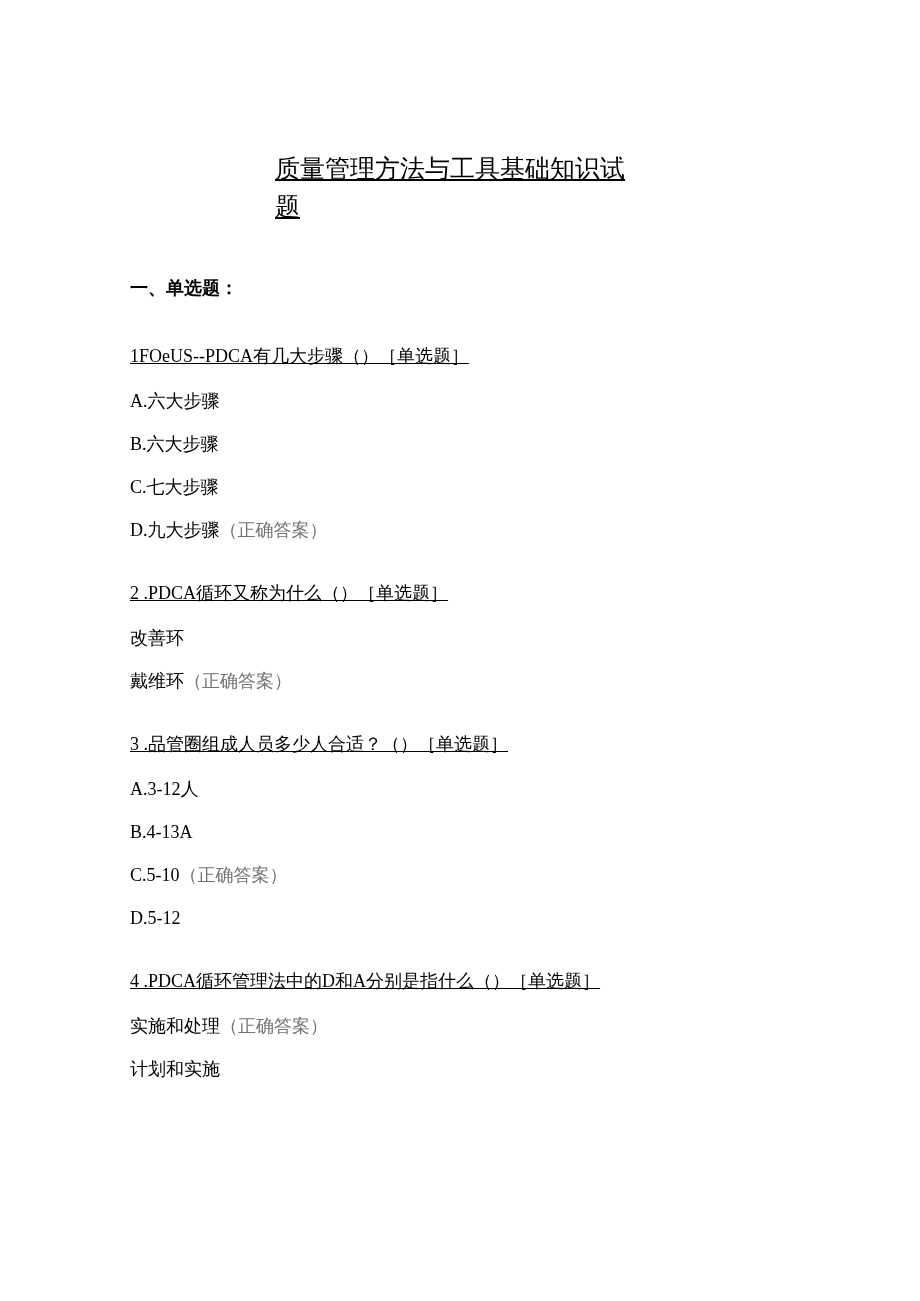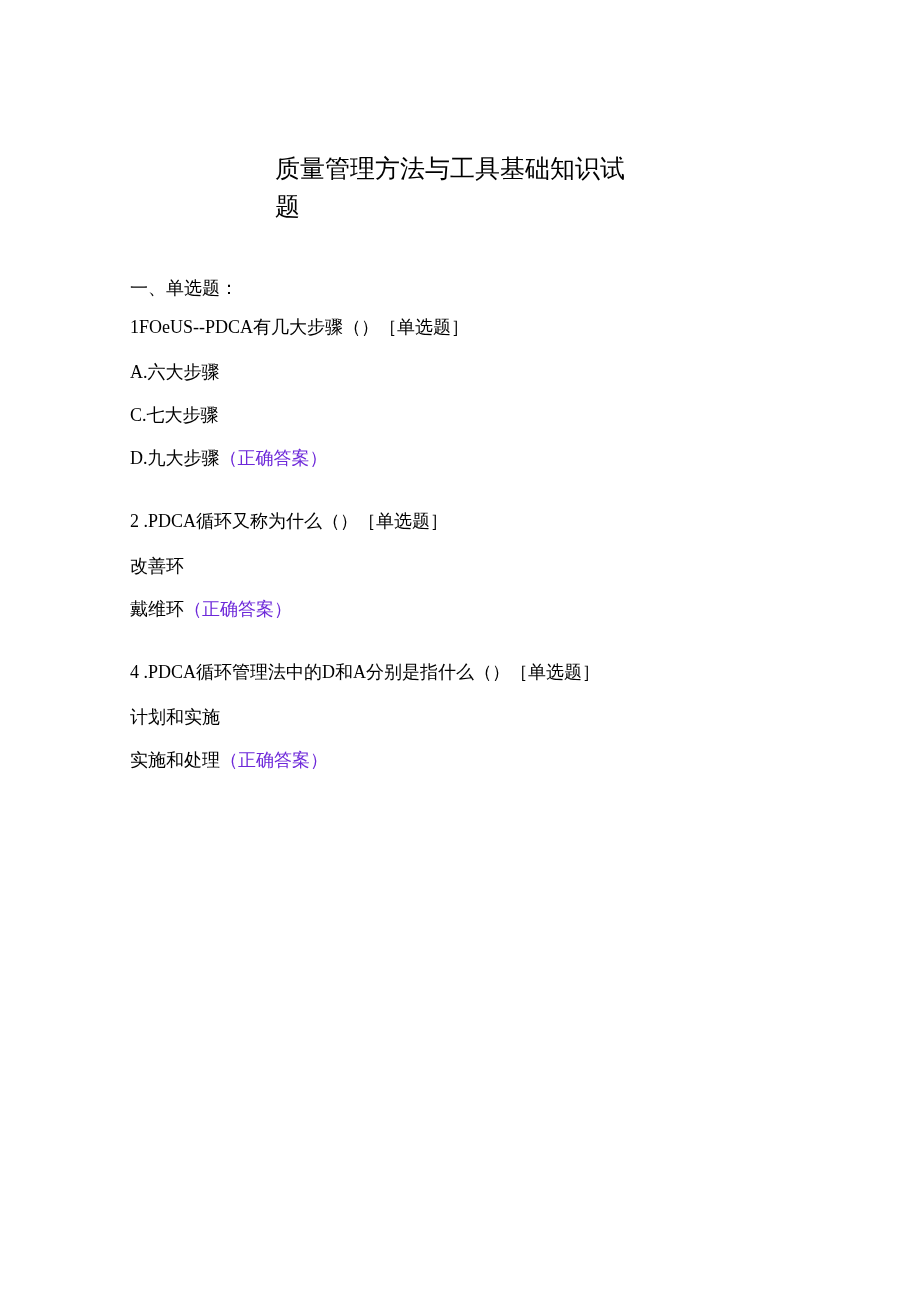--- a/index.html
+++ b/index.html
@@ -13,40 +13,43 @@
       font-size: 18px;
       line-height: 1.5;
     }
     .page {
       padding: 150px 120px 100px 130px;
     }
     .title-block {
       margin-left: 145px;
       margin-bottom: 50px;
       max-width: 360px;
+      text-decoration: underline;
     }
     .title-line {
       font-size: 25px;
       font-family: "SimSun", "宋体", serif;
       line-height: 1.5;
     }
     .section-header {
-      margin-bottom: 12px;
+      margin-bottom: 41px;
+      font-weight: bold;
     }
     .question-stem {
       margin-bottom: 18px;
+      text-decoration: underline;
     }
     .option {
       margin-bottom: 16px;
     }
     .question-block {
       margin-bottom: 36px;
     }
     .correct {
-      color: #6d28d9;
+      color: #737373;
       margin-top: 44px;
     }
   </style>
 </head>
 <body>
 
 <div class="page">
 
   <div class="title-block">
     <div class="title-line">质量管理方法与工具基础知识试</div>
@@ -54,41 +57,59 @@
   </div>
 
   <div class="section-header">一、单选题：</div>
 
   <div class="question-block">
     <div class="question-stem">1FOeUS--PDCA有几大步骤（）［单选题］</div>
     <div class="option">
       <span>A.六大步骤</span><span class="correct"></span>
     </div>
     <div class="option">
+      <span>B.六大步骤</span><span class="correct"></span>
+    </div>
+    <div class="option">
       <span>C.七大步骤</span><span class="correct"></span>
     </div>
     <div class="option">
       <span>D.九大步骤</span><span class="correct">（正确答案）</span>
     </div>
   </div>
 
   <div class="question-block">
     <div class="question-stem">2   .PDCA循环又称为什么（）［单选题］</div>
     <div class="option">
       <span>改善环</span><span class="correct"></span>
     </div>
     <div class="option">
       <span>戴维环</span><span class="correct">（正确答案）</span>
     </div>
   </div>
 
+  <div class="question-block">
+    <div class="question-stem">3   .品管圈组成人员多少人合适？（）［单选题］</div>
+    <div class="option">
+      <span>A.3-12人</span><span class="correct"></span>
+    </div>
+    <div class="option">
+      <span>B.4-13A</span><span class="correct"></span>
+    </div>
+    <div class="option">
+      <span>C.5-10</span><span class="correct">（正确答案）</span>
+    </div>
+    <div class="option">
+      <span>D.5-12</span><span class="correct"></span>
+    </div>
+  </div>
 
   <div class="question-block">
     <div class="question-stem">4   .PDCA循环管理法中的D和A分别是指什么（）［单选题］</div>
     <div class="option">
-      <span>计划和实施</span><span class="correct"></span>
+      <span>实施和处理</span><span class="correct">（正确答案）</span>
     </div>
     <div class="option">
-      <span>实施和处理</span><span class="correct">（正确答案）</span>
+      <span>计划和实施</span><span class="correct"></span>
     </div>
   </div>
 
 </div>
 
 </body></html>

